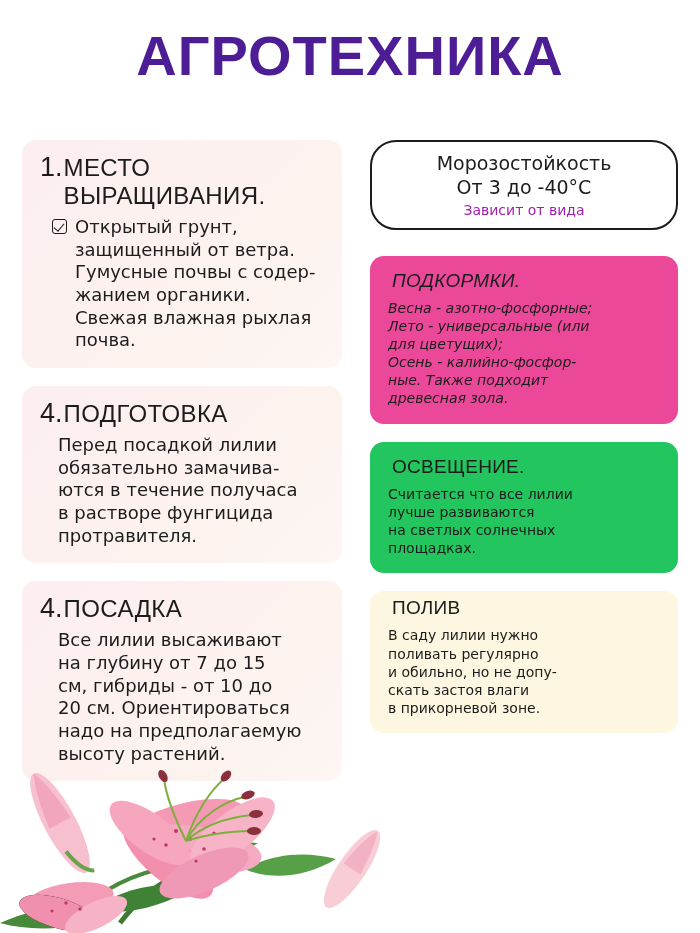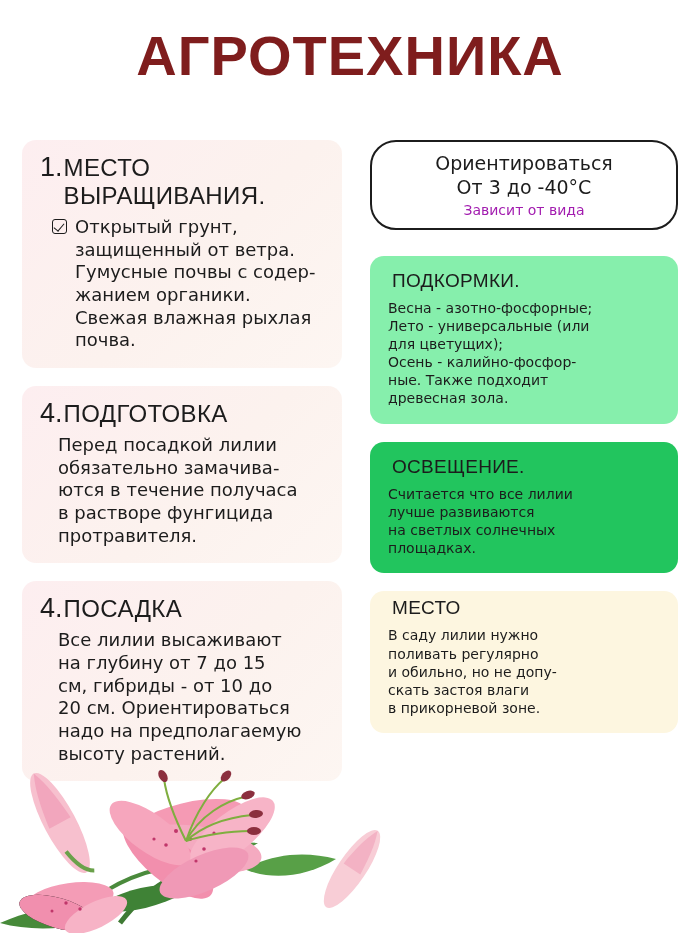--- a/index.html
+++ b/index.html
@@ -12,21 +12,21 @@
     position: relative;
     overflow: hidden;
   }
 
   .page-title {
     text-align: center;
     font-family: "Liberation Sans", sans-serif;
     font-weight: bold;
     font-size: 56px;
     letter-spacing: 1px;
-    color: #7f1d1d;
+    color: #4c1d95;
     margin: 28px 0 0 0;
     line-height: 1;
   }
 
   .columns {
     position: absolute;
     top: 140px;
     left: 0;
     width: 700px;
     display: flex;
@@ -38,21 +38,22 @@
   
   .card {
     border-radius: 14px;
     padding: 14px 18px 16px 18px;
     margin-bottom: 18px;
   }
   .card-pink {
     background: linear-gradient(135deg, #fdeef0 0%, #fcf2ee 55%, #fdf6f2 100%);
   }
   .card-blue {
-    background: #86efac;
+    background: #ec4899;
+    font-style: italic;
   }
   .card-yellow {
     background: #22c55e;
   }
   .card-cream {
     background: #fdf6e0;
   }
 
   .frost-box {
     border: 2.5px solid #1c1c1c;
@@ -202,21 +203,21 @@
 20 см. Ориентироваться
 надо на предполагаемую
 высоту растений.</div>
     </div>
 
   </div>
 
   <div class="col-right">
 
     <div class="frost-box">
-      <div class="frost-line">Ориентироваться</div>
+      <div class="frost-line">Морозостойкость</div>
       <div class="frost-line">От 3 до -40°С</div>
       <div class="frost-sub">Зависит от вида</div>
     </div>
 
     <div class="card card-blue">
       <div class="r-title">ПОДКОРМКИ.</div>
       <div class="r-body">Весна - азотно-фосфорные;
 Лето - универсальные (или
 для цветущих);
 Осень - калийно-фосфор-
@@ -226,21 +227,21 @@
 
     <div class="card card-yellow">
       <div class="r-title">ОСВЕЩЕНИЕ.</div>
       <div class="r-body">Считается что все лилии
 лучше развиваются
 на светлых солнечных
 площадках.</div>
     </div>
 
     <div class="card card-cream pad-top-small">
-      <div class="r-title">МЕСТО</div>
+      <div class="r-title">ПОЛИВ</div>
       <div class="r-body">В саду лилии нужно
 поливать регулярно
 и обильно, но не допу-
 скать застоя влаги
 в прикорневой зоне.</div>
     </div>
 
   </div>
 </div>
 

